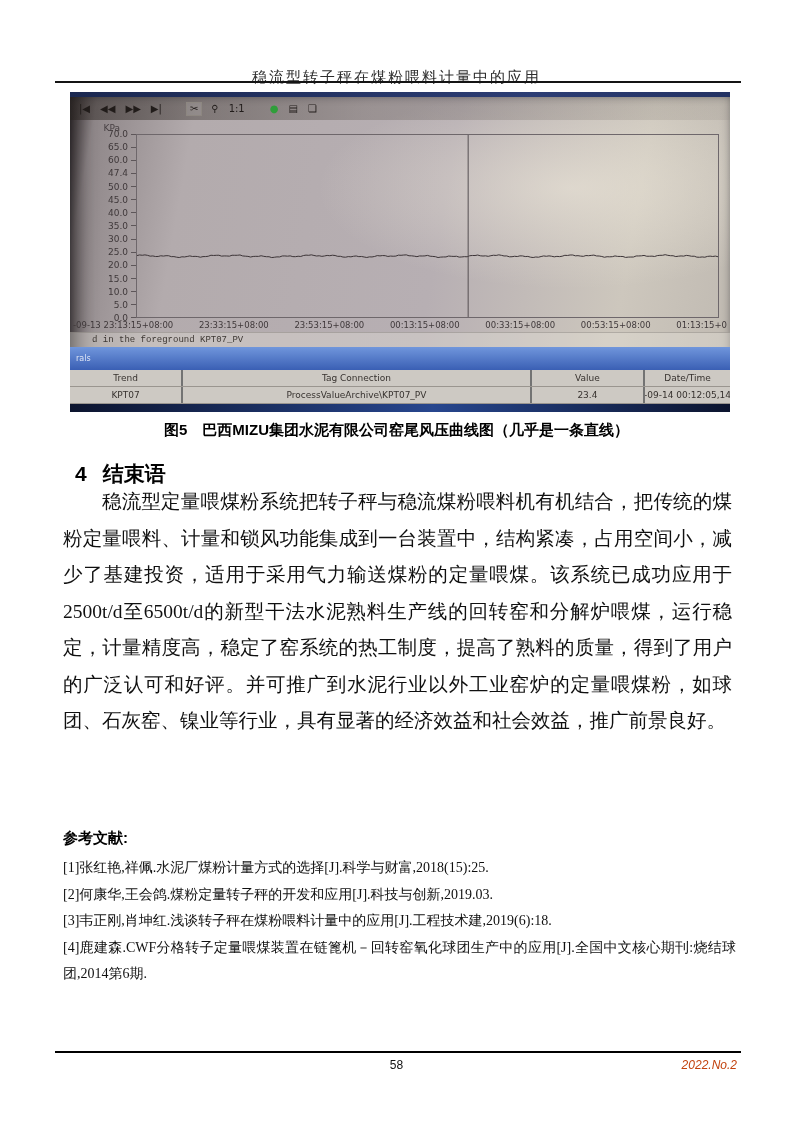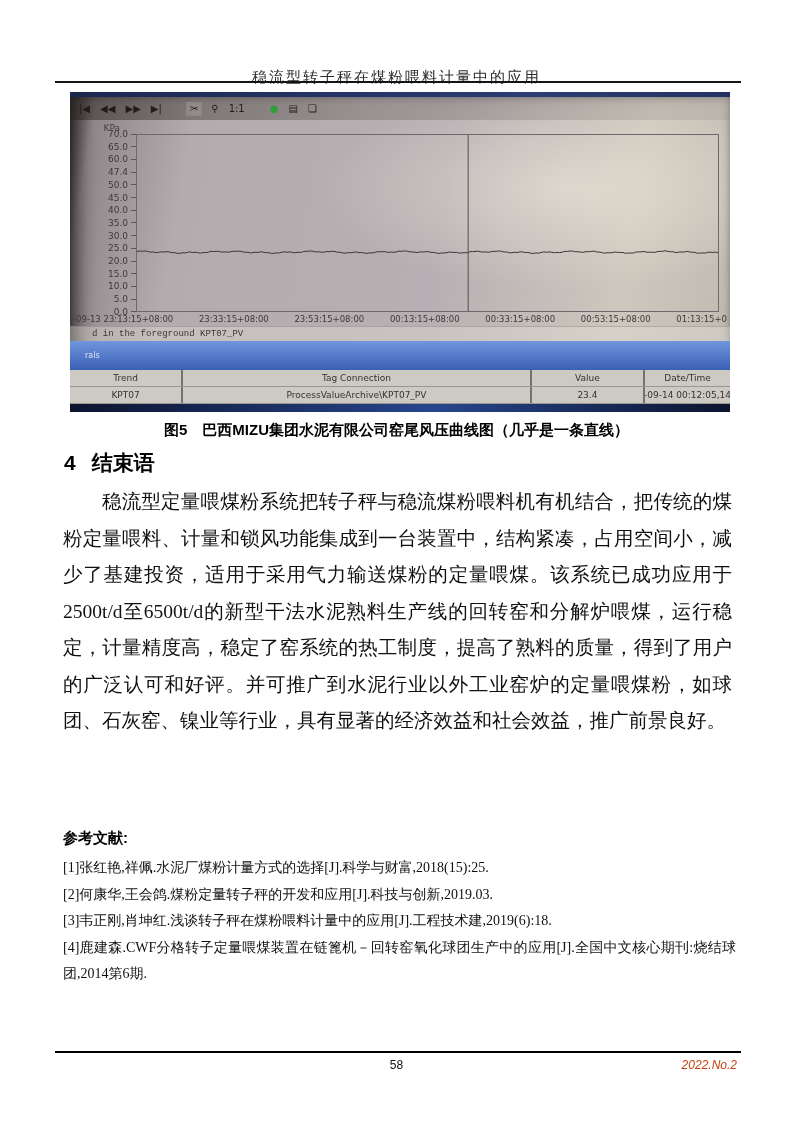--- a/index.html
+++ b/index.html
@@ -36,39 +36,39 @@
     font:9px "DejaVu Sans",sans-serif;color:#3f383a;}
   .ytick-dash{width:5px;height:1px;background:#5d5659;}
   .plot{flex:1;position:relative;border:1px solid #6e676b;margin-top:12px;}
   .plot svg{position:absolute;left:0;top:0;width:100%;height:100%;}
 
   .xlabels{height:14px;display:flex;justify-content:space-between;align-items:center;
     padding:0 3px;font:8.5px "DejaVu Sans",sans-serif;color:#3f383a;white-space:nowrap;}
   .ph-status{height:14px;display:flex;align-items:center;padding-left:22px;
     font-family:"Liberation Mono",monospace;font-size:9px;color:#3d3733;
     background:rgba(232,228,220,0.35);border-top:1px solid rgba(120,114,110,0.4);}
-  .ph-bluebar{height:29px;background:linear-gradient(180deg,#7096dc,#3a5fb4);
-    color:#dfe6f6;font-size:8px;display:flex;align-items:center;padding-left:15px;
+  .ph-bluebar{height:23px;background:linear-gradient(180deg,#7096dc,#3a5fb4);
+    color:#dfe6f6;font-size:8px;display:flex;align-items:center;padding-left:6px;
     font-family:"DejaVu Sans",sans-serif;}
   .ph-table{background:#cdc9c3;font-family:"DejaVu Sans",sans-serif;font-size:9px;color:#37322f;}
   .trow{display:flex;height:16px;align-items:stretch;border-bottom:1px solid #9a958f;}
   .tcell{border-right:2px solid #737373;display:flex;align-items:center;justify-content:center;
     overflow:hidden;white-space:nowrap;}
   .tcell:nth-child(1){width:17%;}
   .tcell:nth-child(2){width:53%;}
   .tcell:nth-child(3){width:17%;}
   .tcell:nth-child(4){width:13%;border-right:none;}
   .ph-bottombar{height:8px;margin-top:auto;background:linear-gradient(90deg,#0c142e,#27468e 55%,#0c142e);}
 
   
   .caption{position:absolute;top:421px;left:0;right:0;text-align:center;
     font-family:"Liberation Sans",sans-serif;font-weight:bold;font-size:15px;color:#000;}
 
   
-  .section-heading{position:absolute;top:449px;left:64px;margin:0;
+  .section-heading{position:absolute;top:449px;left:64px;margin:11px;
     font-family:"Liberation Sans",sans-serif;font-weight:bold;font-size:21px;color:#000;}
   .sh-num{margin-right:16px;}
   .body-para{position:absolute;top:484px;left:63px;width:669px;margin:0;
     font-size:19.5px;line-height:36.5px;text-align:justify;text-indent:2em;color:#101010;}
 
   
   .refs{position:absolute;top:829px;left:63px;width:673px;}
   .refs-heading{font-family:"Liberation Sans",sans-serif;font-weight:bold;font-size:15px;
     color:#000;margin-bottom:7px;}
   .ref-item{font-size:14px;line-height:26.5px;color:#101010;text-align:justify;}

